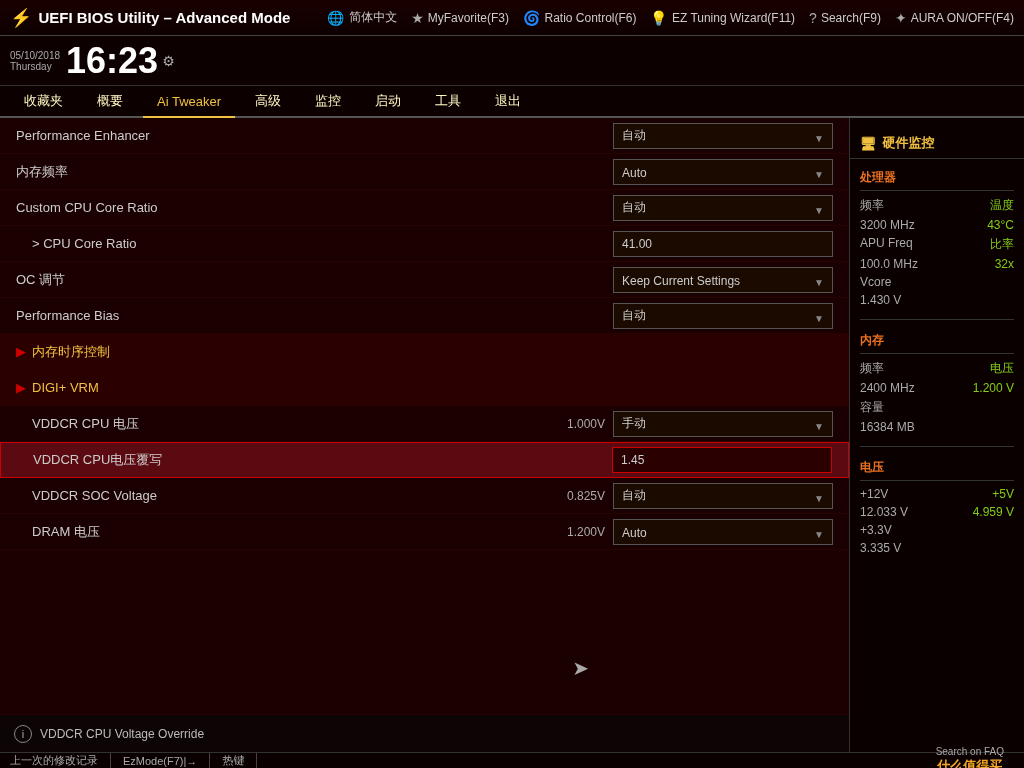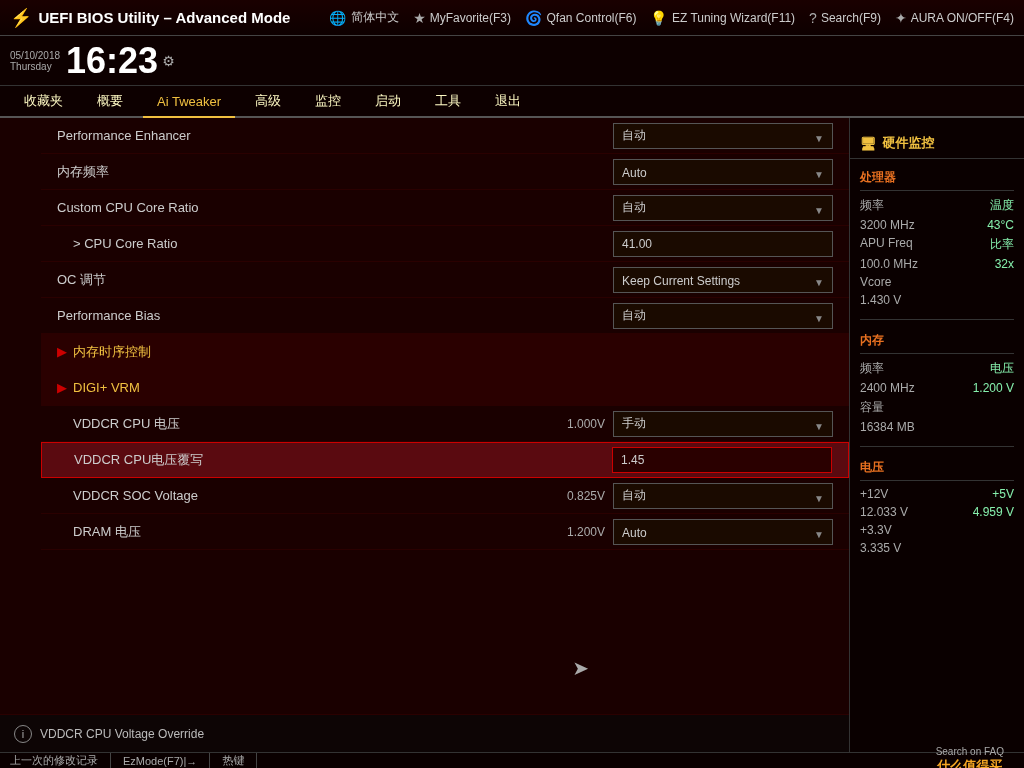--- a/index.html
+++ b/index.html
@@ -205,21 +205,21 @@
       padding: 4px 0;
       border-bottom: 1px solid #333;
       margin-bottom: 4px;
     }
     .sidebar-row {
       display: flex;
       justify-content: space-between;
       padding: 2px 0;
     }
     .sidebar-key { color: #aaa; }
-    .sidebar-val { color: #86efac; }
+    .sidebar-val { color: #84cc16; }
     .sidebar-divider {
       border-top: 1px solid #333;
       margin: 8px 10px;
     }
 
     
     .bottom-bar {
       height: 16px;
       background: #0a0000;
       border-top: 1px solid #333;
@@ -297,21 +297,20 @@
     }
     .content-left {
       flex: 1;
       display: flex;
       flex-direction: column;
       overflow: hidden;
     }
     .settings-list {
       flex: 1;
       overflow-y: auto;
-      padding-left: 41px;
     }
   </style>
 </head>
 <body>
 
 <div class="header">
   <div class="logo-area">
     <span class="logo-icon">⚡</span>
     <span>UEFI BIOS Utility – Advanced Mode</span>
   </div>
@@ -319,21 +318,21 @@
     <div class="toolbar-item">
       <span class="toolbar-icon">🌐</span>
       <span>简体中文</span>
     </div>
     <div class="toolbar-item">
       <span class="toolbar-icon">★</span>
       <span>MyFavorite(F3)</span>
     </div>
     <div class="toolbar-item">
       <span class="toolbar-icon">🌀</span>
-      <span>Qfan Control(F6)</span>
+      <span>Ratio Control(F6)</span>
     </div>
     <div class="toolbar-item">
       <span class="toolbar-icon">💡</span>
       <span>EZ Tuning Wizard(F11)</span>
     </div>
     <div class="toolbar-item">
       <span class="toolbar-icon">?</span>
       <span>Search(F9)</span>
     </div>
     <div class="toolbar-item">

